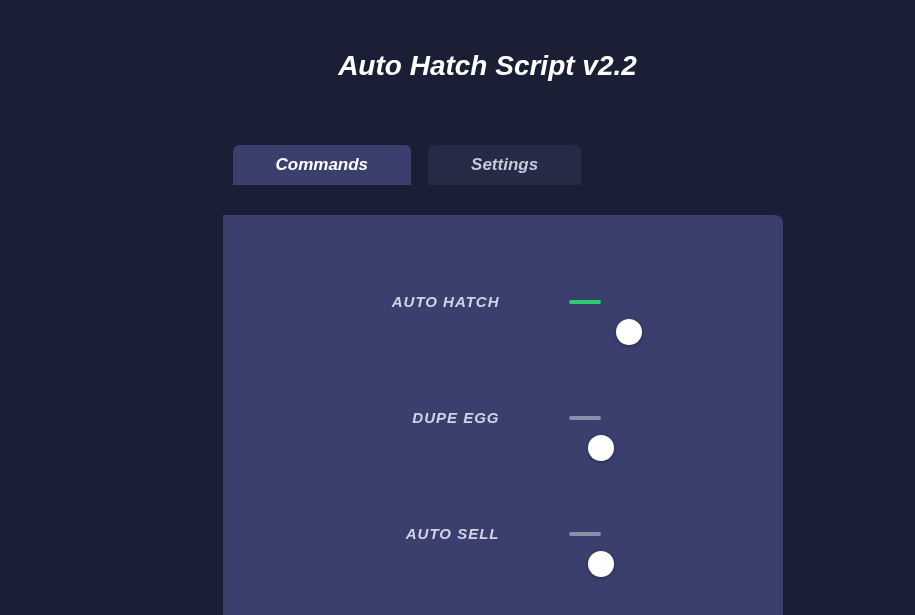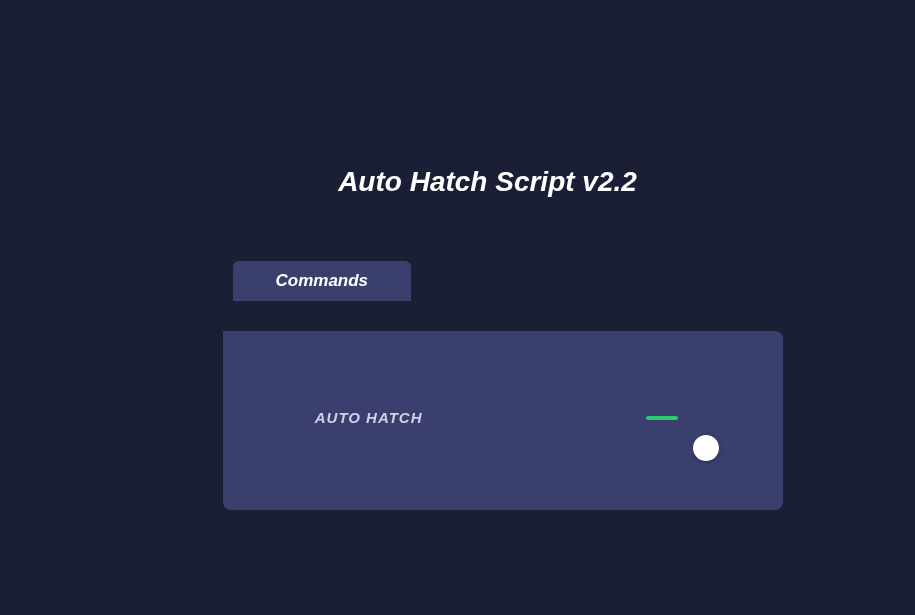--- a/index.html
+++ b/index.html
@@ -68,21 +68,21 @@
       width: 560px;
       display: flex;
       flex-direction: column;
       gap: 22px;
     }
 
     .command-row {
       display: flex;
       flex-direction: row;
       align-items: center;
-      justify-content: space-between;
+      justify-content: center;
       gap: 24px;
     }
 
     .command-label {
       color: #d0d3e8;
       font-size: 15px;
       font-weight: 600;
       letter-spacing: 1px;
       text-align: right;
       min-width: 110px;
@@ -151,32 +151,51 @@
   </style>
 </head>
 <body>
 
 <div class="header-area">
   <h1 class="app-title">Auto Hatch Script v2.2</h1>
 
   <div class="tabs-and-panel">
     <div class="tab-bar">
       <div class="tab active">Commands</div>
+      <div class="tab">Settings</div>
     </div>
 
     <div class="panel">
 
       <div class="command-row">
         <span class="command-label">AUTO HATCH</span>
         <label class="toggle-switch">
           <input type="checkbox" checked="" style="">
           <div class="toggle-track on">
             <div class="toggle-knob"></div>
           </div>
         </label>
       </div>
 
-
+      <div class="command-row">
+        <span class="command-label">DUPE EGG</span>
+        <label class="toggle-switch">
+          <input type="checkbox" style="">
+          <div class="toggle-track off">
+            <div class="toggle-knob"></div>
+          </div>
+        </label>
+      </div>
+
+      <div class="command-row">
+        <span class="command-label">AUTO SELL</span>
+        <label class="toggle-switch">
+          <input type="checkbox" style="">
+          <div class="toggle-track off">
+            <div class="toggle-knob"></div>
+          </div>
+        </label>
+      </div>
 
 
     </div>
   </div>
 </div>
 
 </body></html>

